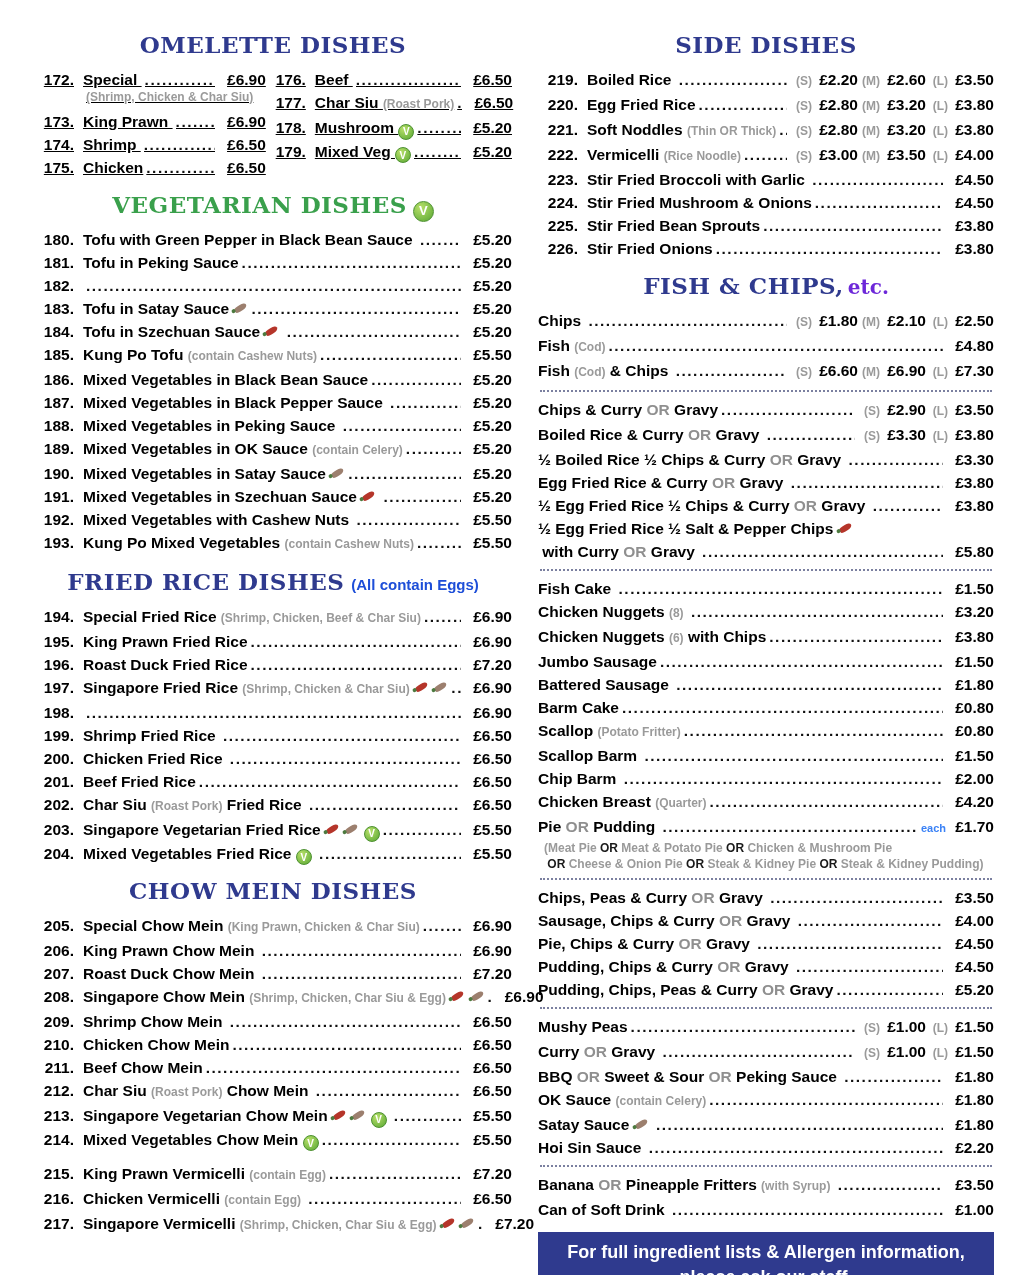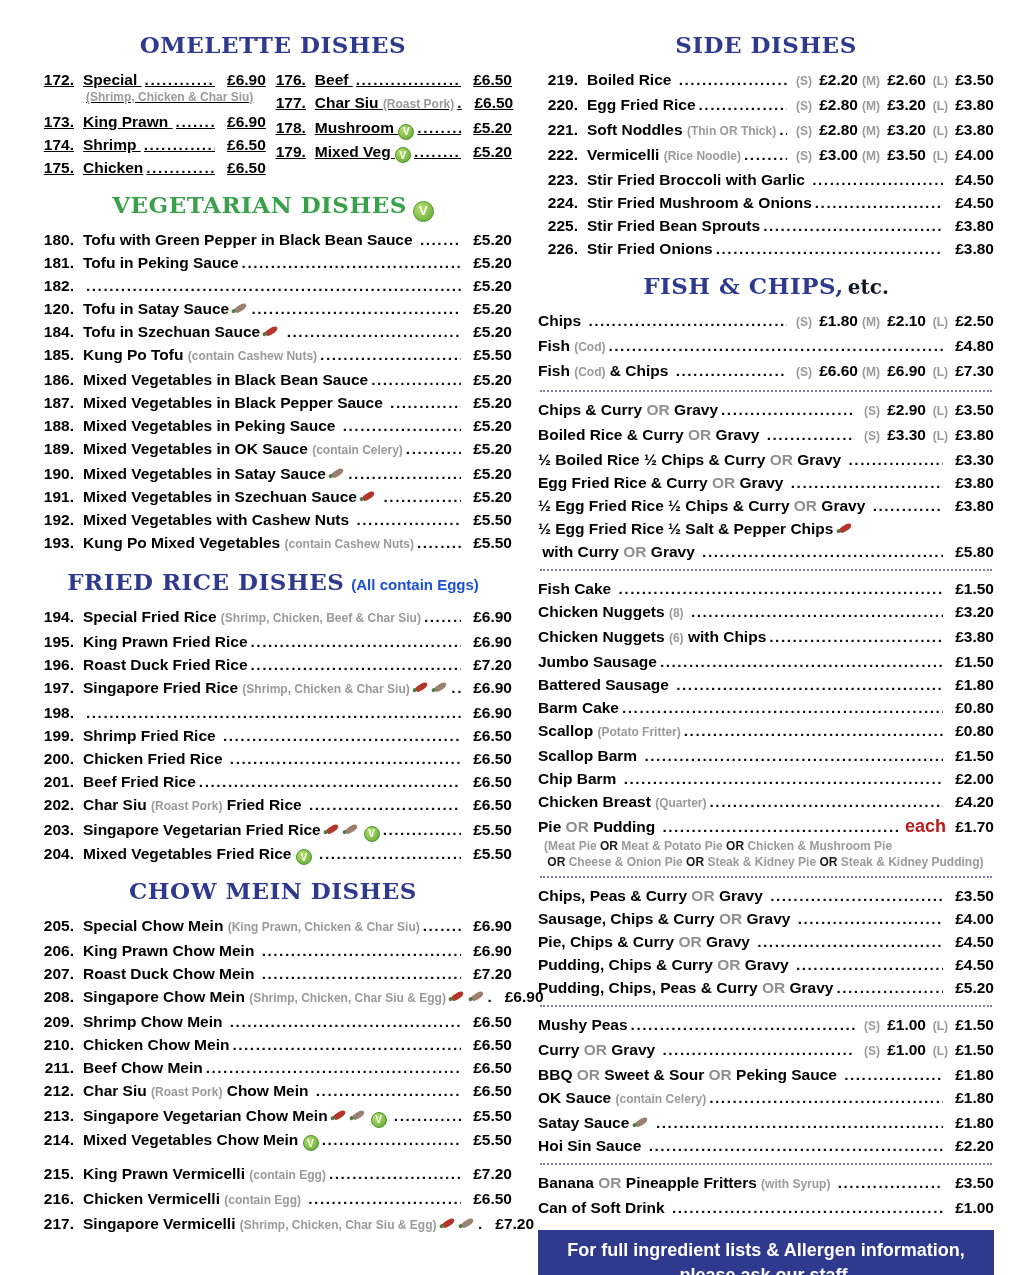--- a/index.html
+++ b/index.html
@@ -6,36 +6,36 @@
   body{width:1024px;height:1275px;overflow:hidden;font-family:"Liberation Sans",sans-serif;color:#000;}
   .page{display:flex;box-sizing:border-box;padding:28px 30px 0 34px;gap:26px;}
   .col{flex:none;}
   .col-left{width:478px;}
   .col-right{width:456px;}
 
   .sec{margin-bottom:11px;}
   .sec-h{text-align:center;margin:2px 0 5px;line-height:30px;white-space:nowrap;}
   .sec-title{font-family:"DejaVu Serif",serif;font-weight:bold;font-size:23px;letter-spacing:.5px;color:#2f3a8e;}
   .green .sec-title{color:#3aa04c;}
-  .sec-suffix{font-family:"DejaVu Serif",serif;font-weight:bold;font-size:20px;color:#0f172a;margin-left:4px;}
+  .sec-suffix{font-family:"DejaVu Serif",serif;font-weight:bold;font-size:20px;color:#6d28d9;margin-left:4px;}
   .hnote{color:#1d4ed8;font-weight:bold;font-size:15px;margin-left:7px;}
 
   .item-wrap{}
   .item{display:flex;align-items:baseline;line-height:23px;font-size:15.5px;font-weight:bold;}
   .num{flex:none;width:40px;text-align:right;margin-right:9px;}
   .name{white-space:pre;}
   .seg-g{color:#9a9a9a;font-size:12px;}
   .seg-o{color:#8f8f8f;}
   .seg-b{color:#1a1a1a;}
   .dots{flex:1;min-width:5px;white-space:nowrap;overflow:hidden;letter-spacing:1.5px;margin:0 3px;color:#111;}
   .price{flex:none;min-width:48px;text-align:right;}
   .prices{flex:none;display:inline-flex;align-items:baseline;}
   .size{color:#9a9a9a;font-size:12px;width:22px;text-align:right;}
   .sp{width:46px;text-align:right;}
-  .pre{color:#b91c1c;font-size:18px;margin-left:2px;}
+  .pre{color:#3b82f6;font-size:11px;margin-left:2px;}
 
   .sub{color:#9a9a9a;font-size:12px;font-weight:bold;line-height:17px;margin:-2px 0 4px 52px;}
   .noteline{font-size:12px;font-weight:bold;line-height:16px;color:#9a9a9a;white-space:pre;margin-left:6px;}
 
   .twocol{display:flex;text-decoration:underline;}
   .twocol .c1{width:48.5%;}
   .twocol .c2{width:51.5%;}
 
   .divider{border-top:2px dotted #7b80a0;height:0;margin:6px 2px;}
 
@@ -150,21 +150,21 @@
         </div>
         <div class="item-wrap">
           <div class="item">
             <span class="num">182.</span>
             <span class="dots">..............................................................................................................</span>
             <span class="price">£5.20</span>
           </div>
         </div>
         <div class="item-wrap">
           <div class="item">
-            <span class="num">120.</span>
+            <span class="num">183.</span>
             <span class="name"><span>Tofu in Satay Sauce </span><span class="ic ic-cb"></span></span>
             <span class="dots">..............................................................................................................</span>
             <span class="price">£5.20</span>
           </div>
         </div>
         <div class="item-wrap">
           <div class="item">
             <span class="num">184.</span>
             <span class="name"><span>Tofu in Szechuan Sauce </span><span class="ic ic-cr"></span><span> </span></span>
             <span class="dots">..............................................................................................................</span>

